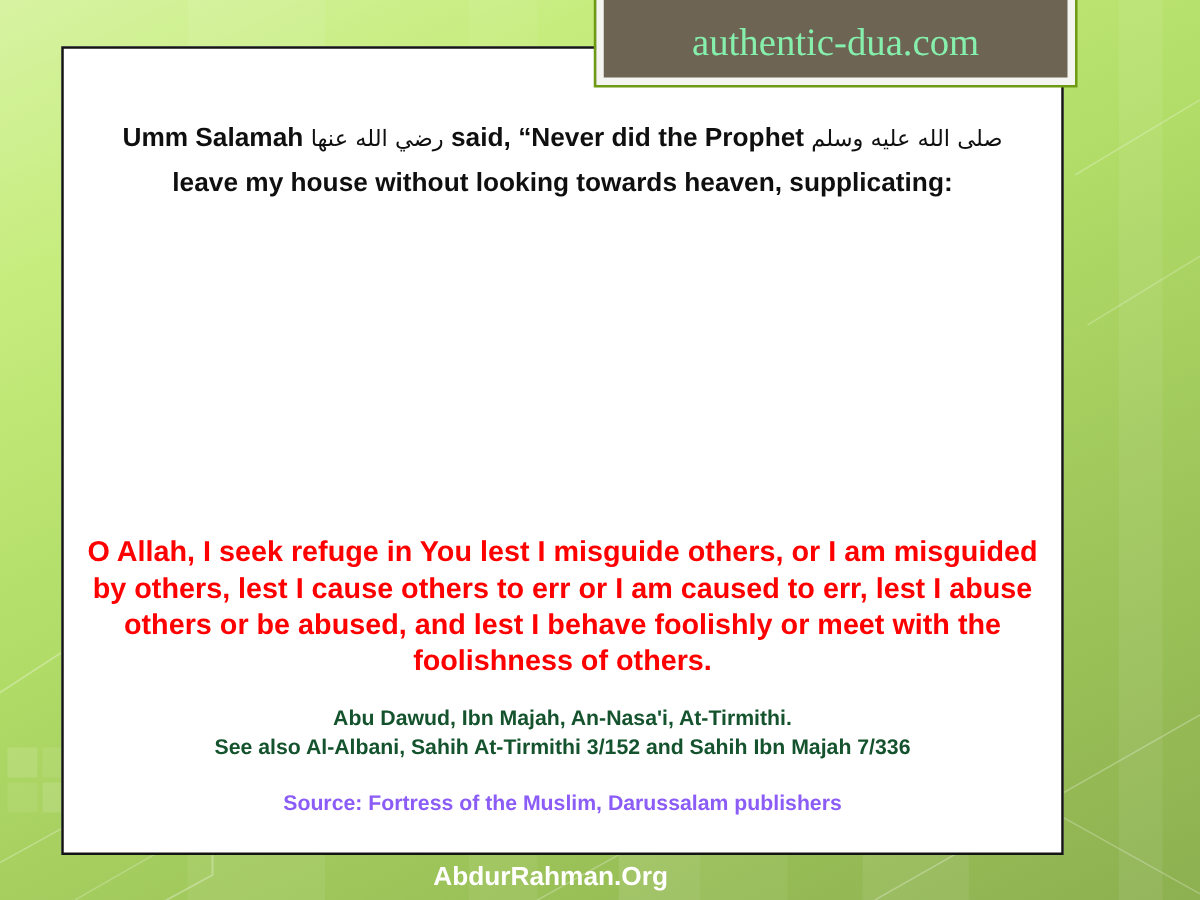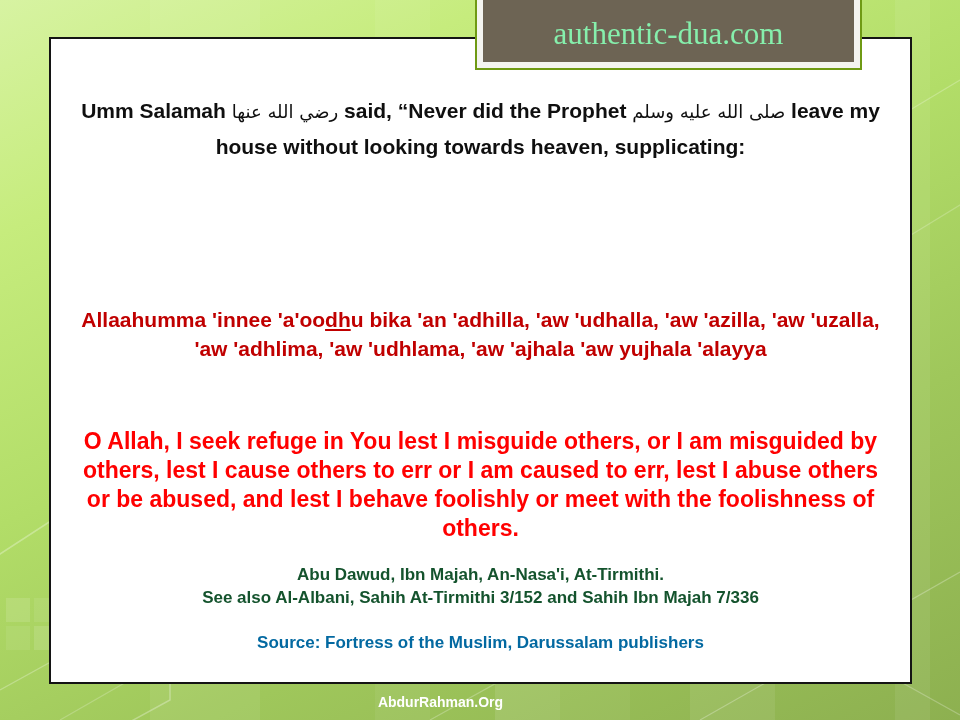--- a/index.html
+++ b/index.html
@@ -14,21 +14,21 @@
     background: linear-gradient(155deg, #d7f3a2 0%, #c6ec7d 20%, #b2dd68 45%, #9fc75b 70%, #8db050 100%);
   }
   .bg-pattern {
     position: absolute; left: 0; top: 0;
     width: 960px; height: 720px;
     display: block;
   }
   .card {
     position: absolute;
     left: 49px; top: 37px;
-    width: 863px; height: 647px;
+    width: 802px; height: 647px;
     background: #ffffff;
     border: 2px solid #141414;
     box-sizing: border-box;
   }
   .card > div { position: absolute; left: 18px; right: 18px; text-align: center; }
 
   .intro {
     top: 54px;
     font-size: 21px; line-height: 35px;
     font-weight: bold; color: #0f0f0f;
@@ -56,21 +56,21 @@
     font-weight: bold; color: #ff0000;
   }
   .refs {
     top: 524px;
     font-size: 17px; line-height: 23px;
     font-weight: bold; color: #14532d;
   }
   .source-line {
     top: 592px;
     font-size: 17px; line-height: 23px;
-    font-weight: bold; color: #0369a1;
+    font-weight: bold; color: #8b5cf6;
   }
   .header-box {
     position: absolute;
     left: 477px; top: -12px;
     width: 383px; height: 80px;
     box-sizing: border-box;
     background: #6d6454;
     border: 6px solid #f4f4f0;
     outline: 2px solid #6f9a14;
     display: flex; align-items: center; justify-content: center;
@@ -79,21 +79,21 @@
   .header-box .badge-text {
     font-family: "Liberation Serif", serif;
     font-size: 31px;
     color: #86efac;
     white-space: nowrap;
   }
   .footer {
     position: absolute;
     left: 0; top: 684px; width: 881px; height: 36px;
     display: flex; align-items: center; justify-content: center;
-    font-size: 14px; font-weight: bold; color: #ffffff;
+    font-size: 21px; font-weight: bold; color: #ffffff;
   }
 </style>
 </head>
 <body>
 
 <div class="slide">
 
   <svg class="bg-pattern" viewBox="0 0 960 720" xmlns="http://www.w3.org/2000/svg">
     <rect x="150" y="0" width="110" height="720" fill="#ffffff" opacity="0.07"></rect>
     <rect x="375" y="0" width="55" height="720" fill="#ffffff" opacity="0.06"></rect>
@@ -115,21 +115,20 @@
     <path d="M 700 720 L 960 572" fill="none" stroke="#ffffff" stroke-width="1.2" opacity="0.28"></path>
     <path d="M 860 140 L 960 80" fill="none" stroke="#ffffff" stroke-width="1.2" opacity="0.25"></path>
     <path d="M 870 260 L 960 205 L 1040 260" fill="none" stroke="#ffffff" stroke-width="1.2" opacity="0.22"></path>
   </svg>
 
   <div class="card">
 
     <div class="intro"><span>Umm Salamah </span><span class="ar" dir="rtl">رضي الله عنها</span><span> said, “Never did the Prophet </span><span class="ar" dir="rtl">صلى الله عليه وسلم</span><span> leave my house without looking towards heaven, supplicating:</span></div>
 
 
-    <div class="translit"><span>Allaahumma 'innee 'a'oo</span><span class="u">dh</span><span>u bika 'an 'adhilla, 'aw 'udhalla, 'aw 'azilla, 'aw 'uzalla, 'aw 'adhlima, 'aw 'udhlama, 'aw 'ajhala 'aw yujhala 'alayya</span></div>
 
     <div class="translation">O Allah, I seek refuge in You lest I misguide others, or I am misguided by others, lest I cause others to err or I am caused to err, lest I abuse others or be abused, and lest I behave foolishly or meet with the foolishness of others.</div>
 
     <div class="refs">
       <div>Abu Dawud, Ibn Majah, An-Nasa'i, At-Tirmithi.</div>
       <div>See also Al-Albani, Sahih At-Tirmithi 3/152 and Sahih Ibn Majah 7/336</div>
     </div>
 
     <div class="source-line">Source: Fortress of the Muslim, Darussalam publishers</div>
 

